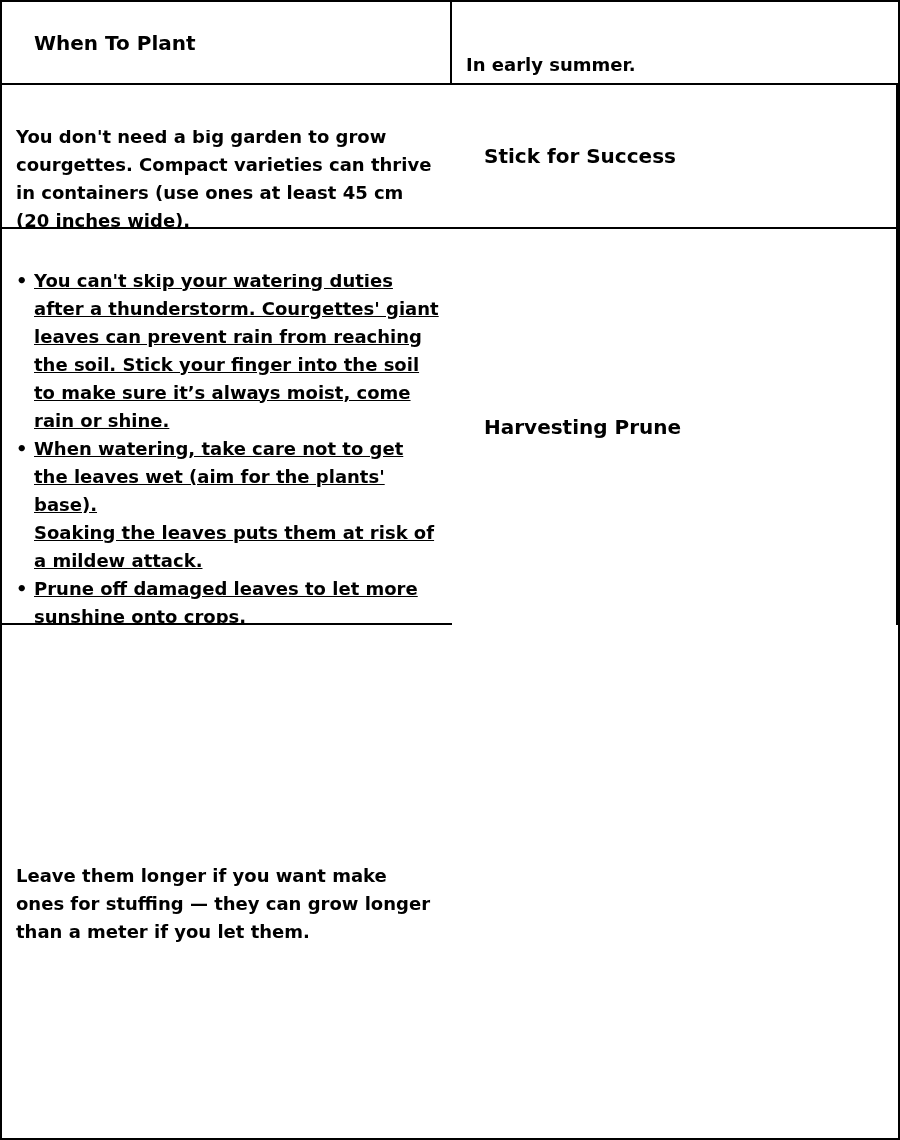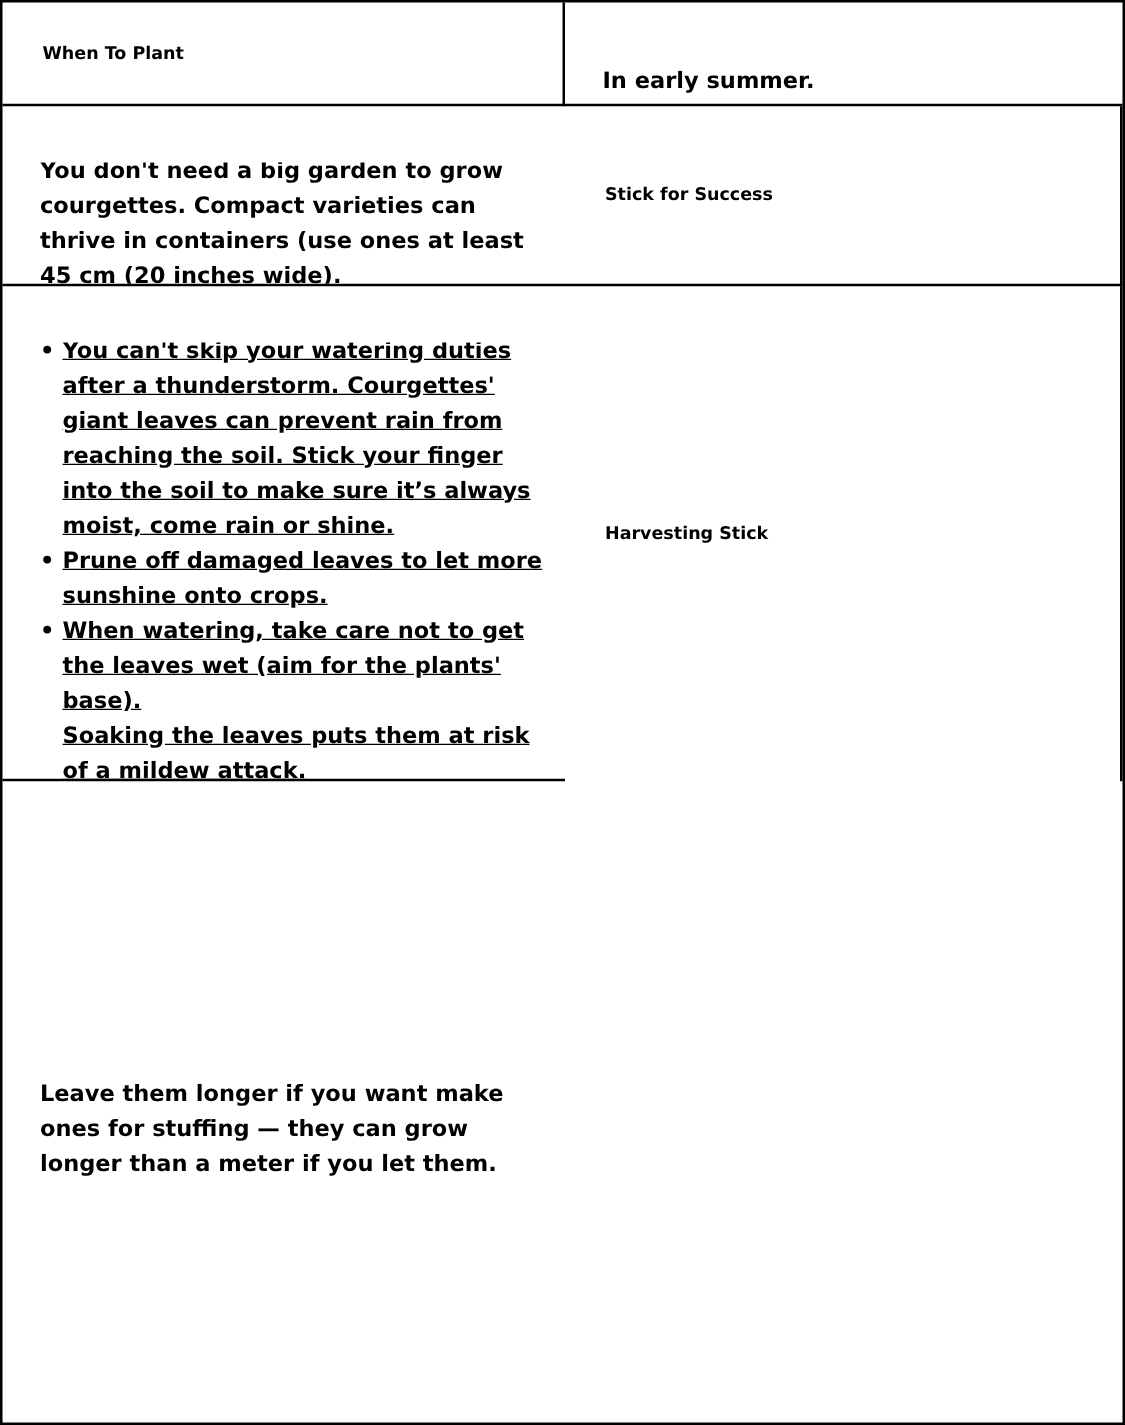--- a/index.html
+++ b/index.html
@@ -30,25 +30,25 @@
     box-sizing: border-box;
     border-bottom: 2px solid #000000;
     display: flex;
     flex-direction: column;
     justify-content: center;
     overflow: hidden;
   }
   .cell.label-cell {
     border-right: 2px solid #000000;
     padding: 6px 6px 6px 32px;
-    font-size: 14px;
+    font-size: 20px;
     line-height: 26px;
   }
   .cell.content-cell {
-    padding: 12px 12px 12px 30px;
+    padding: 12px 12px 12px 14px;
     font-size: 18px;
     line-height: 28px;
     margin-top: 45px;
   }
   
   .table .cell:nth-last-child(-n+2) {
     border-bottom: none;
   }
   .content-cell p {
     margin: 0;
@@ -90,26 +90,26 @@
   <div class="cell content-cell">
         <p>You don't need a big garden to grow courgettes. Compact varieties can thrive in containers (use ones at least 45 cm (20 inches wide).</p>
       </div>
 
   <div class="cell label-cell">
     <span>Stick for Success</span>
   </div>
   <div class="cell content-cell">
         <ul class="bullets">
           <li>You can't skip your watering duties after a thunderstorm. Courgettes' giant leaves can prevent rain from reaching the soil. Stick your finger into the soil to make sure it’s always moist, come rain or shine.</li>
-          <li>Prune off damaged leaves to let more sunshine onto crops.</li>
           <li>When watering, take care not to get the leaves wet (aim for the plants' base).
 Soaking the leaves puts them at risk of a mildew attack.</li>
+          <li>Prune off damaged leaves to let more sunshine onto crops.</li>
         </ul>
       </div>
 
   <div class="cell label-cell">
-    <span>Harvesting Stick</span>
+    <span>Harvesting Prune</span>
   </div>
   <div class="cell content-cell">
         <p>Leave them longer if you want make ones for stuffing — they can grow longer than a meter if you let them.</p>
       </div>
 </div>
 </div>
 
 </body></html>

